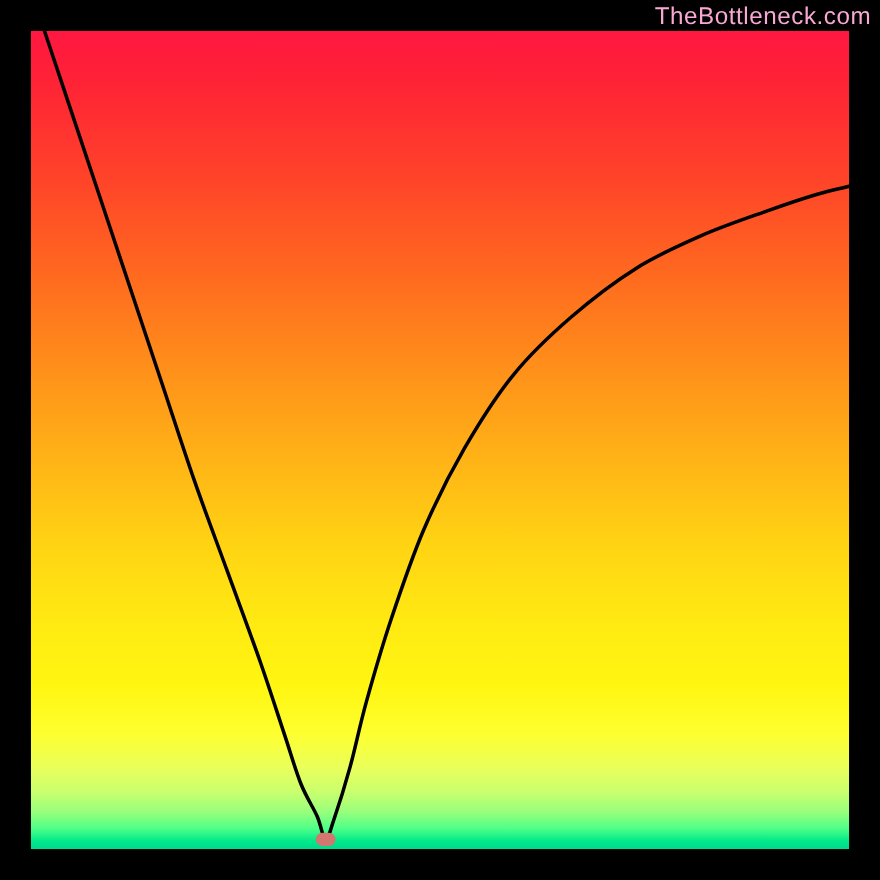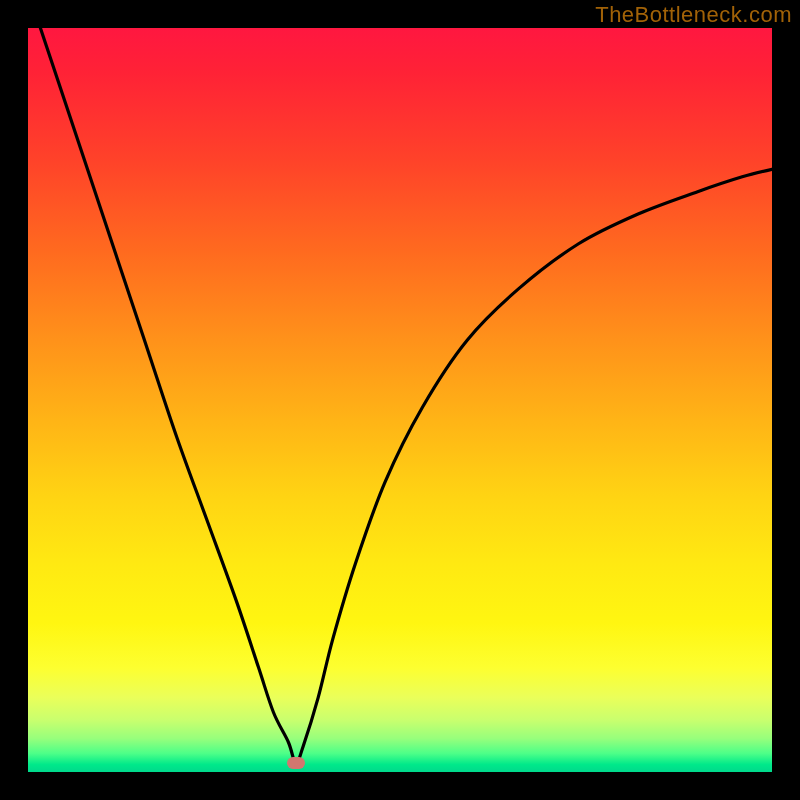--- a/index.html
+++ b/index.html
@@ -14,21 +14,21 @@
   .frame {
     position: relative;
     width: 800px;
     height: 800px;
     background: #000;
   }
   .watermark {
     position: absolute;
     top: 2px;
     right: 8px;
-    color: #a16207;
+    color: #f9a8d4;
     font-size: 22px;
     letter-spacing: 0.5px;
     font-weight: 400;
     z-index: 10;
   }
   .plot-area {
     position: absolute;
     left: 28px;
     top: 28px;
     width: 744px;

